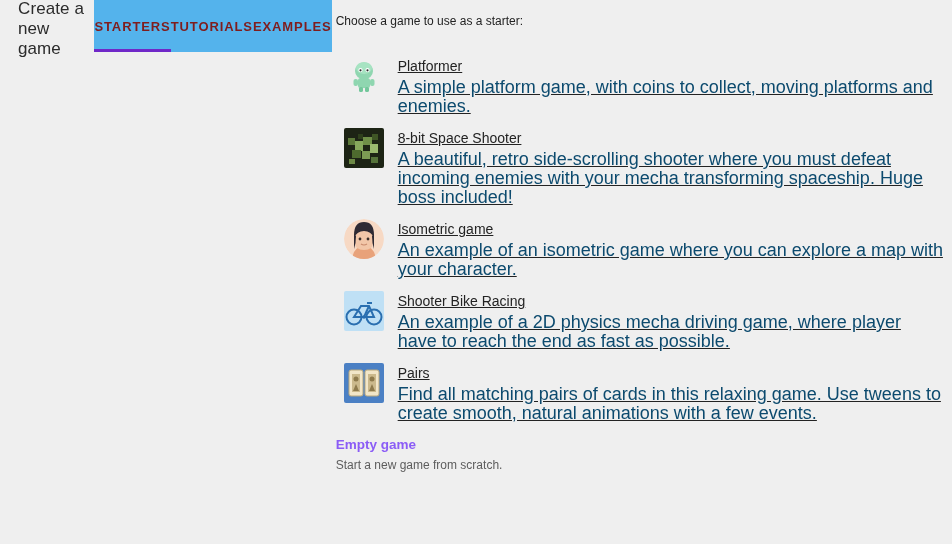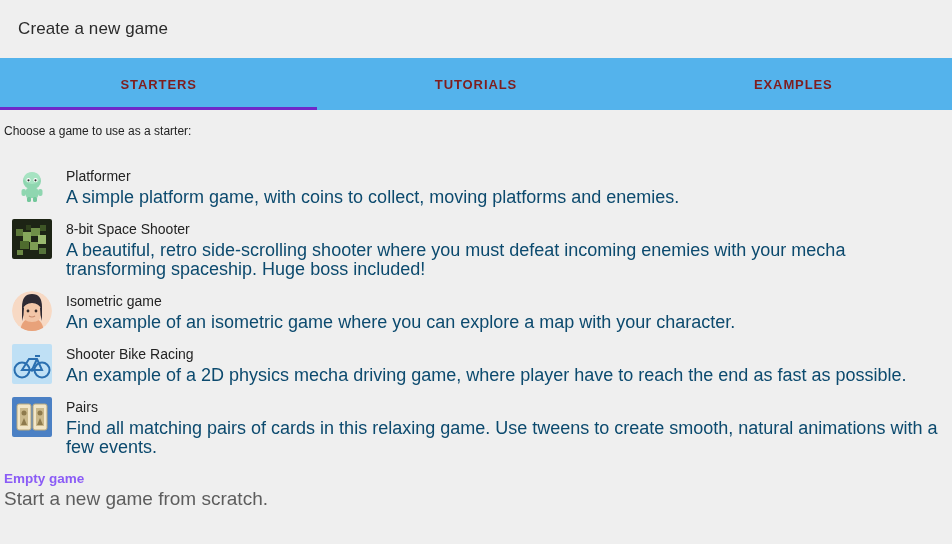--- a/index.html
+++ b/index.html
@@ -11,21 +11,21 @@
     height: 544px;
     background: #efefef;
     font-family: "Liberation Sans", sans-serif;
     color: #232323;
     overflow: hidden;
   }
   .dialog {
     width: 952px;
     height: 536px;
     display: flex;
-    flex-direction: column;
+    flex-direction: row;
     background: #efefef;
   }
   .titlebar {
     height: 58px;
     min-height: 58px;
     display: flex;
     align-items: center;
     padding-left: 18px;
     background: #efefef;
   }
@@ -77,20 +77,21 @@
     padding: 14px 0 0 4px;
   }
   .list {
     margin-top: 22px;
   }
   .row {
     display: flex;
     align-items: flex-start;
     padding: 6px 9px 6px 12px;
     cursor: pointer;
+    text-decoration: underline;
   }
   .thumb {
     width: 40px;
     min-width: 40px;
     height: 40px;
     margin-right: 14px;
     border-radius: 2px;
     overflow: hidden;
     display: block;
   }
@@ -115,21 +116,21 @@
   .empty-block {
     padding: 6px 0 0 4px;
   }
   .empty-title {
     font-size: 13.5px;
     font-weight: bold;
     color: #8b5cf6;
     line-height: 20px;
   }
   .empty-desc {
-    font-size: 19px;
+    font-size: 12px;
     color: #5d5d5d;
     line-height: 20px;
   }
 </style>
 </head>
 <body>
 
 <div class="dialog">
 
   <div class="titlebar">

